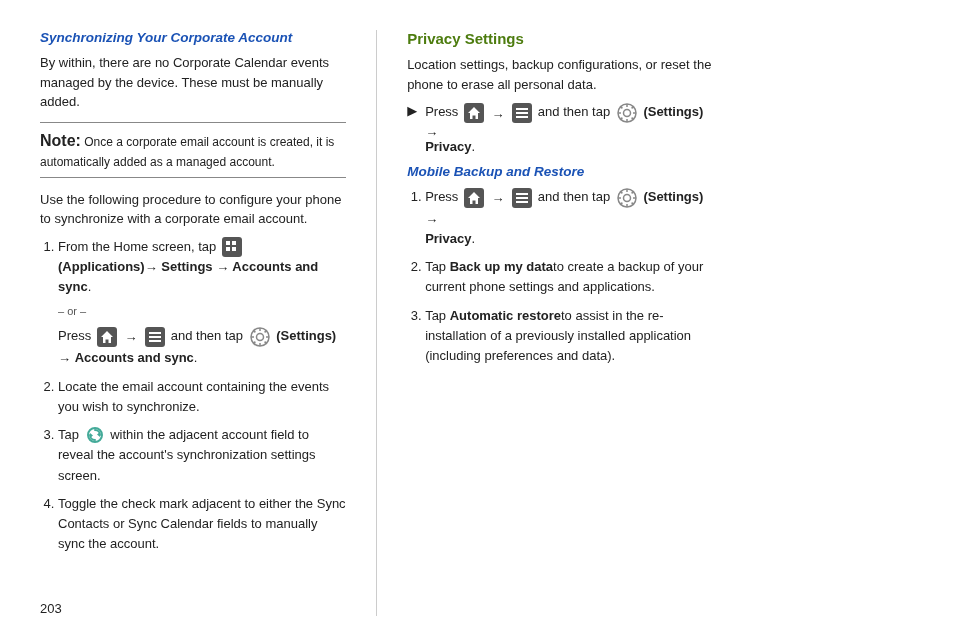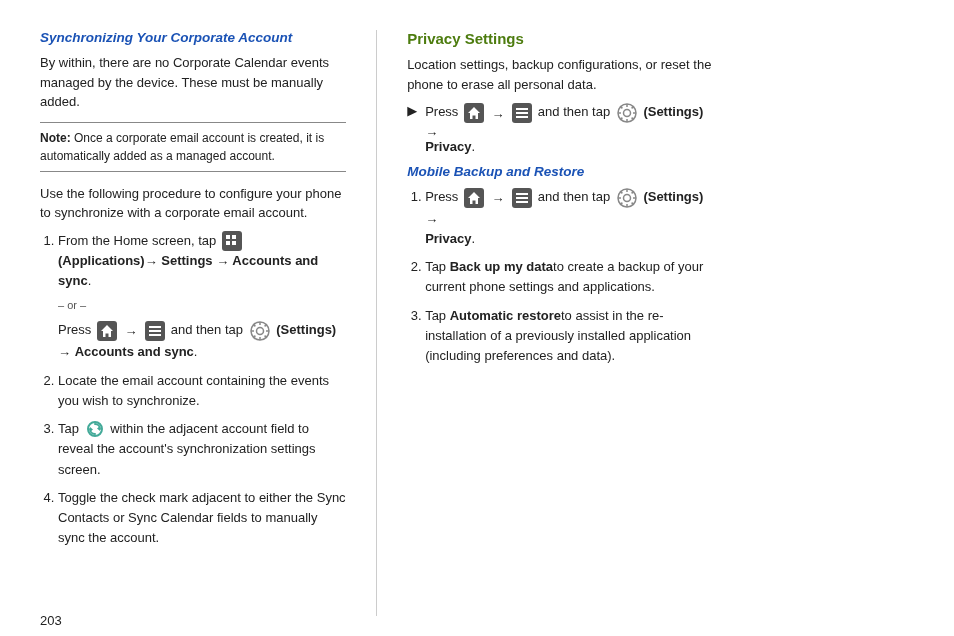--- a/index.html
+++ b/index.html
@@ -48,21 +48,21 @@
     .note-box {
       border-top: 1px solid #888;
       border-bottom: 1px solid #888;
       padding: 6px 0;
       margin: 10px 0 12px 0;
       font-size: 12px;
       line-height: 1.5;
     }
     .note-label {
       font-weight: bold;
-      font-size: 12px;
+      font-size: 16px;
     }
     ol {
       margin-left: 18px;
       margin-bottom: 8px;
     }
     ol li {
       line-height: 1.55;
       margin-bottom: 8px;
       font-size: 13px;
     }
@@ -152,21 +152,21 @@
       width: 18px;
       height: 18px;
     }
     .arrow-char {
       font-size: 13px;
       vertical-align: middle;
       margin: 0 2px;
     }
     .page-num {
       position: absolute;
-      bottom: 8px;
+      bottom: 20px;
       left: 40px;
       font-size: 13px;
     }
     .or-line {
       margin: 6px 0;
       font-size: 11px;
       color: #555;
     }
   </style>
 </head>

